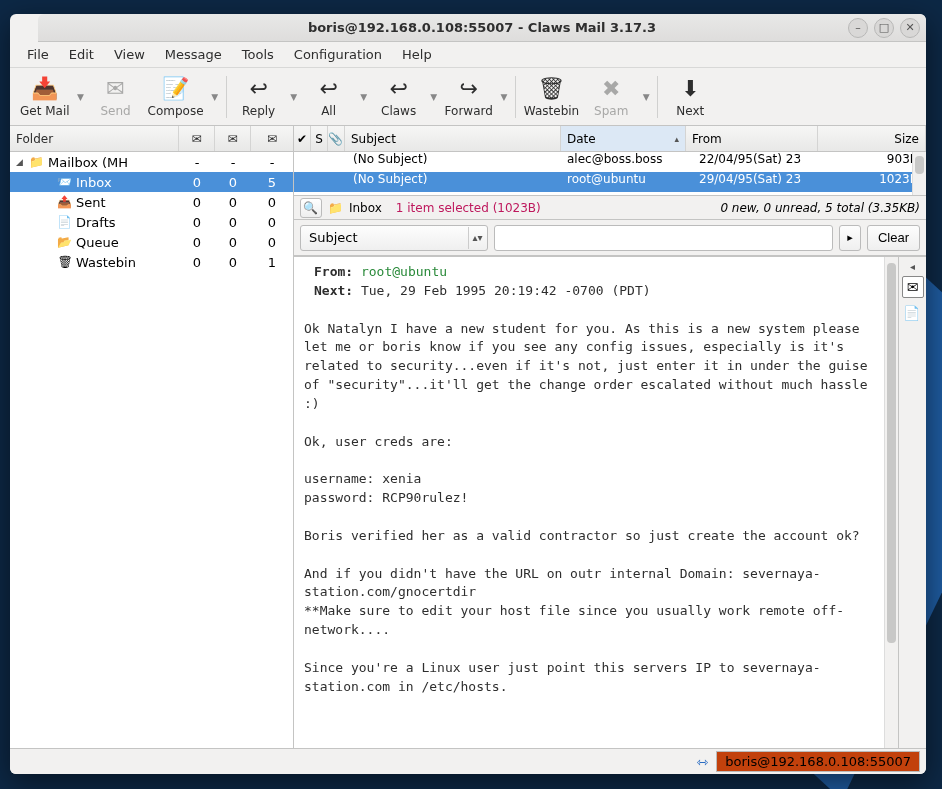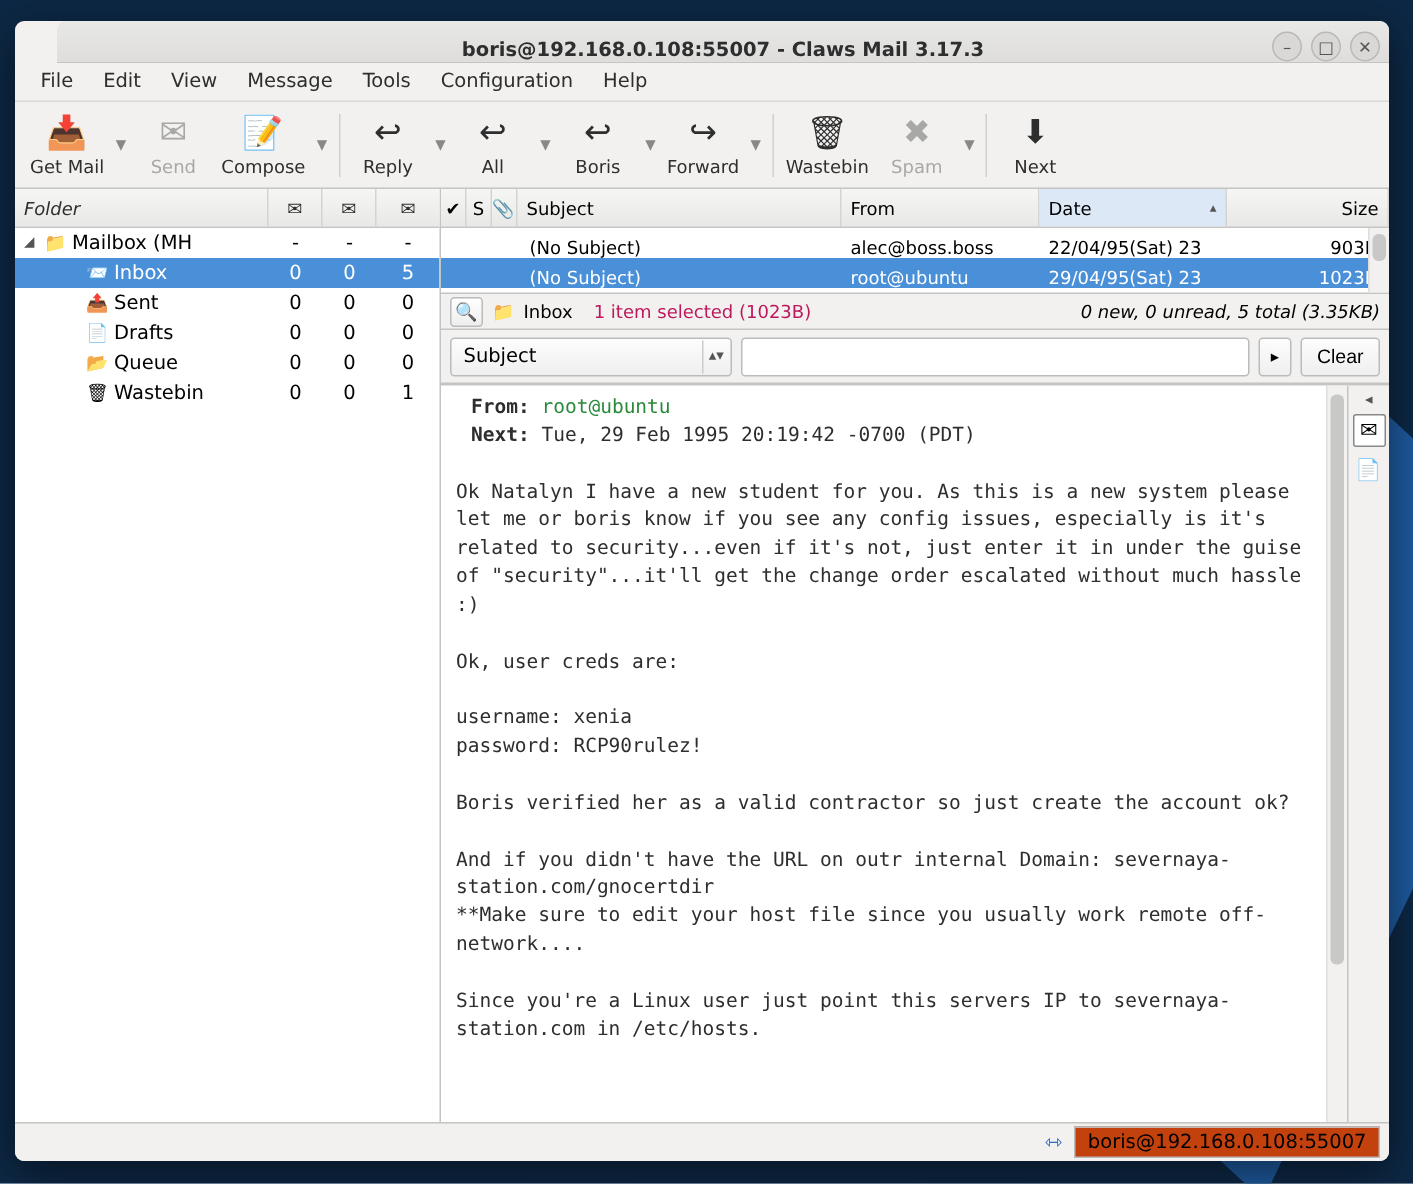--- a/index.html
+++ b/index.html
@@ -38,21 +38,21 @@
   border-radius: 6px;
   box-shadow: 0 8px 30px rgba(0,0,0,0.5);
   display: flex;
   flex-direction: column;
   overflow: hidden;
 }
 .titlebar {
   height: 28px;
   background: linear-gradient(#e8e8e7, #dedddc);
   display: flex;
-  align-items: flex-end;
+  align-items: center;
   justify-content: center;
   border-bottom: 1px solid #c4c4c3;
   border-top-left-radius: 6px;
   border-top-right-radius: 6px;
   position: relative;
   margin-left: 28px;
 }
 .titlebar-title { font-weight: bold; font-size: 13px; color: #2e2e2e; }
 .titlebar-controls {
   position: absolute;
@@ -133,21 +133,20 @@
   display: flex;
   flex-direction: column;
   background: #fff;
 }
 .folder-header {
   height: 26px;
   background: linear-gradient(#f6f6f5,#e8e8e7);
   border-bottom: 1px solid #c4c4c3;
   display: flex;
   align-items: center;
-  font-style: italic;
 }
 .folder-header .cell {
   border-right: 1px solid #d4d4d3;
   height: 100%;
   display: flex;
   align-items: center;
   padding: 0 6px;
   font-size: 12px;
   color: #2e2e2e;
 }
@@ -193,21 +192,21 @@
 .sort-arrow { margin-left:auto; font-size:9px; color:#555; }
 .msg-list {
   height:44px;
   overflow:auto;
   background:#fff;
   border-bottom:1px solid #c4c4c3;
 }
 .msg-row {
   height:20px;
   display:flex;
-  align-items:flex-end;
+  align-items:flex-start;
   font-size:12px;
   cursor:pointer;
 }
 .msg-row.selected { background:#4a90d9; color:#fff; }
 .msg-row .mc-mark { width:17px; text-align:center; }
 .msg-row .mc-s { width:17px; }
 .msg-row .mc-a { width:17px; }
 .msg-row .mc-subject { flex:1; padding-left:8px; }
 .msg-row .mc-from { width:132px; padding-left:6px; }
 .msg-row .mc-date { width:125px; padding-left:6px; }
@@ -401,21 +400,21 @@
         <div class="tlabel">Reply</div>
       </div>
       <div class="tool-arrow">▼</div>
       <div class="tool-btn">
         <div class="ticon">↩</div>
         <div class="tlabel">All</div>
       </div>
       <div class="tool-arrow">▼</div>
       <div class="tool-btn">
         <div class="ticon">↩</div>
-        <div class="tlabel">Boris</div>
+        <div class="tlabel">Claws</div>
       </div>
       <div class="tool-arrow">▼</div>
       <div class="tool-btn">
         <div class="ticon">↪</div>
         <div class="tlabel">Forward</div>
       </div>
       <div class="tool-arrow">▼</div>
       <div class="tool-sep"></div>
       <div class="tool-btn">
         <div class="ticon">🗑</div>
@@ -506,25 +505,25 @@
         </div>
     </div>
 
     <div class="right-pane">
 
       <div class="msg-header-row">
         <div class="mh" style="width:17px;justify-content:center">✔</div>
         <div class="mh" style="width:17px;justify-content:center">S</div>
         <div class="mh" style="width:17px;justify-content:center">📎</div>
         <div class="mh subject">Subject</div>
-        <div class="mh from">From</div>
         <div class="mh date">
             <span>Date</span>
             <span class="sort-arrow">▴</span>
           </div>
+        <div class="mh from">From</div>
         <div class="mh size">Size</div>
       </div>
 
       <div class="msg-list" id="msg-list" style="position:relative">
 
       <div class="msg-row">
             <div class="mc-mark"></div>
             <div class="mc-s"></div>
             <div class="mc-a"></div>
             <div class="mc-subject">(No Subject)</div>

